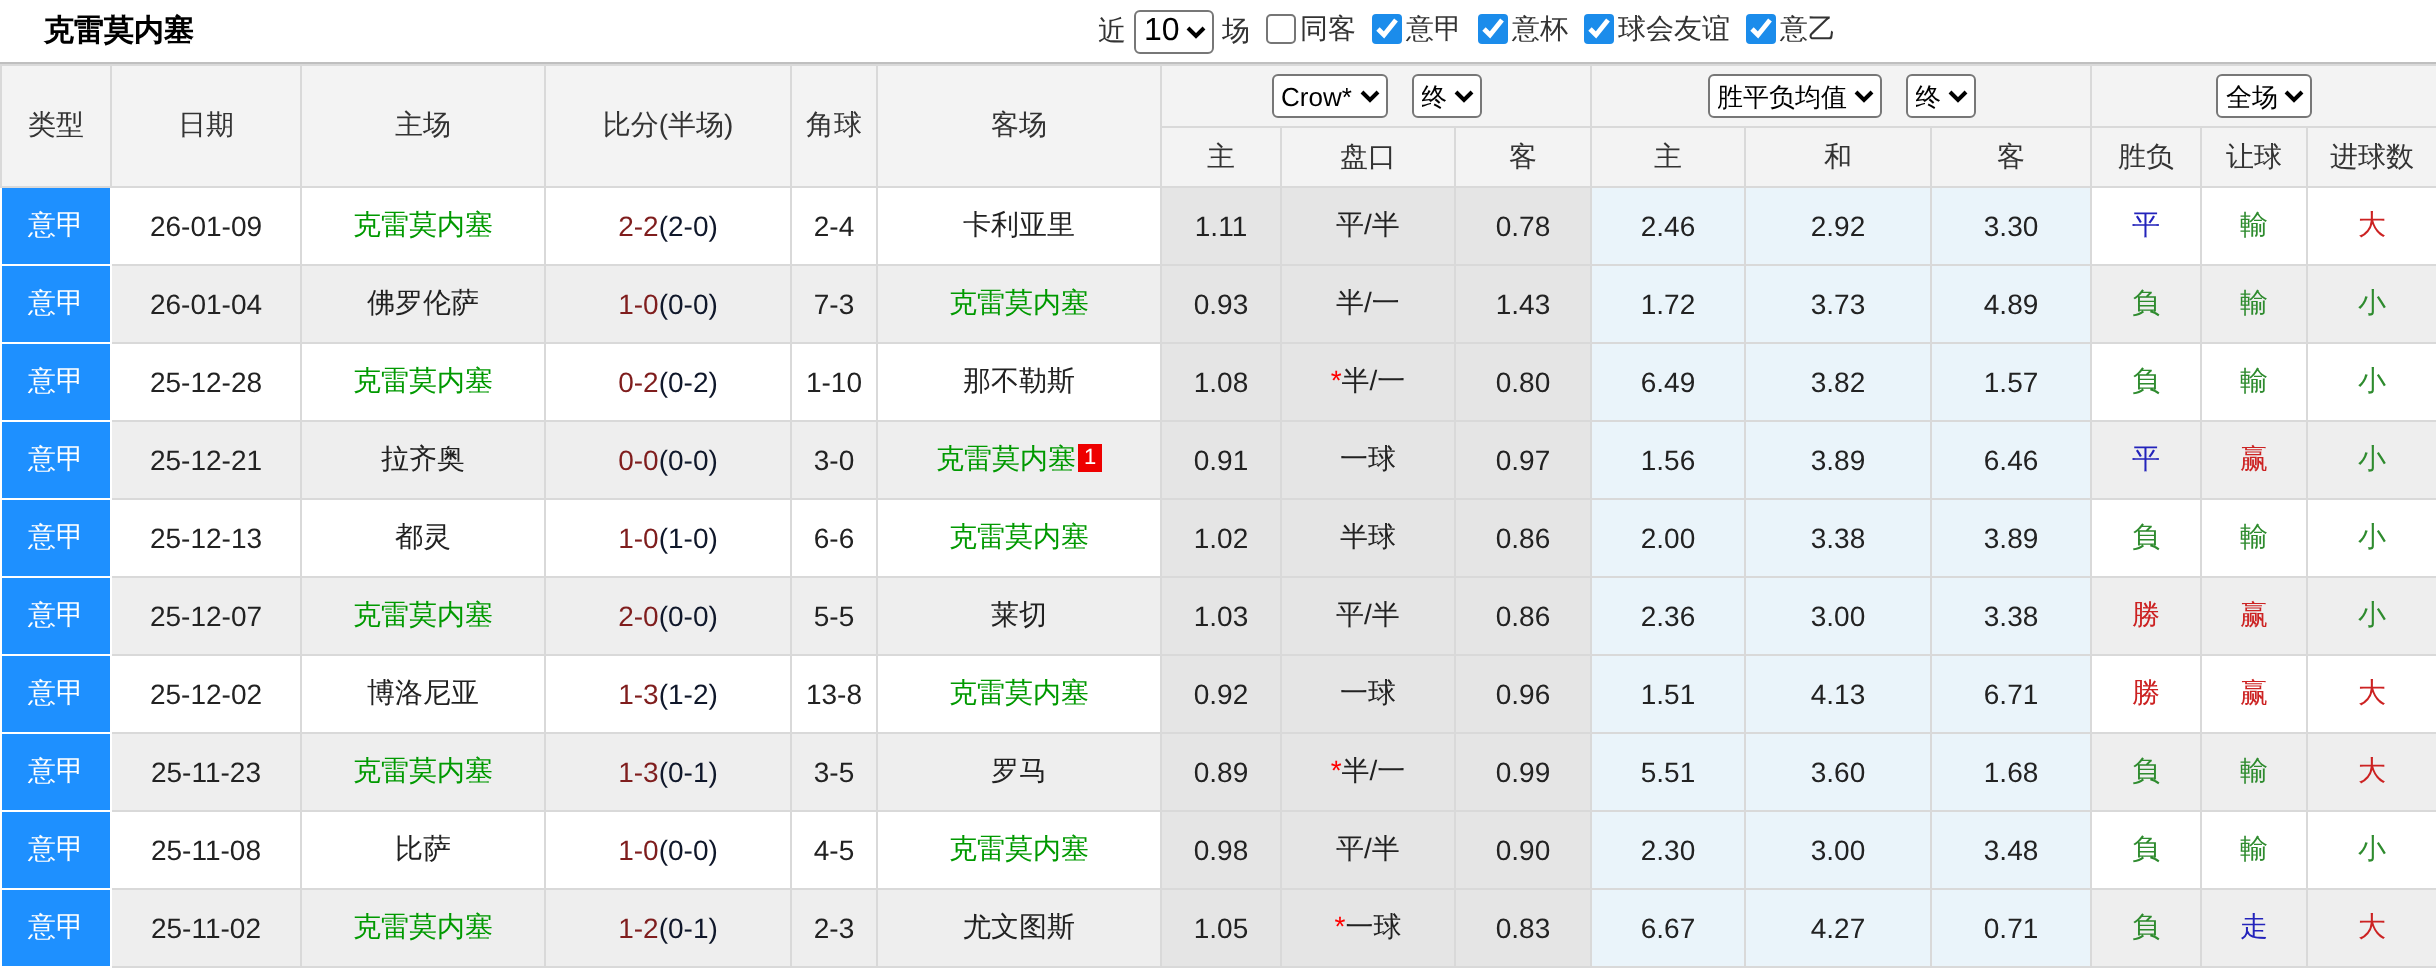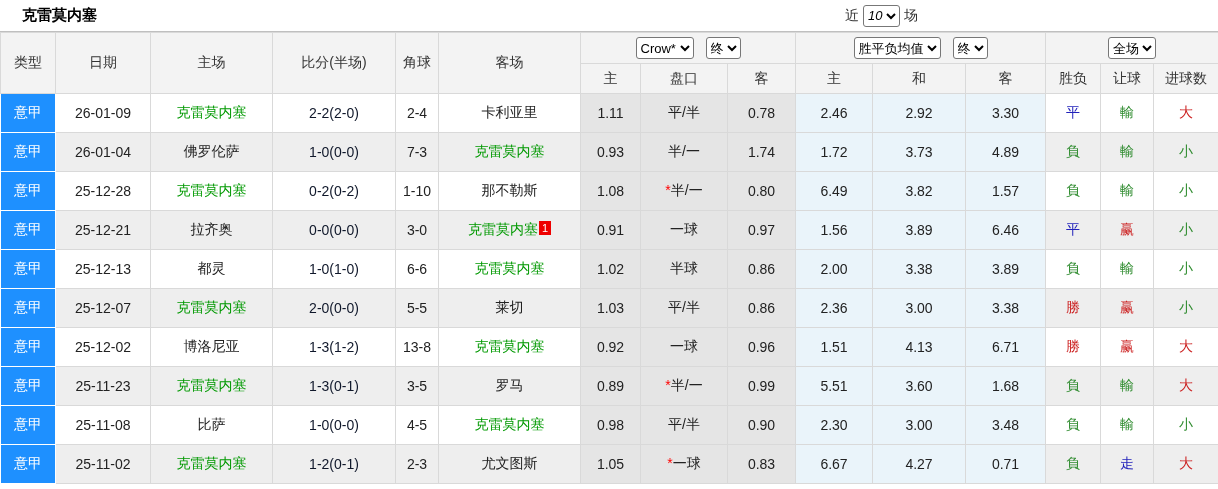--- a/index.html
+++ b/index.html
@@ -3,39 +3,39 @@
 <meta charset="utf-8">
 <style>
   html,body{margin:0;padding:0;background:#fff;}
   body{width:1218px;height:489px;font-family:"Liberation Sans","DejaVu Sans",sans-serif;font-size:14px;color:#333;overflow:hidden;}
   .page{width:1218px;height:374px;}
 
   
   .topbar{height:31px;border-bottom:1px solid #bfbfbf;display:flex;align-items:center;background:#fff;}
   .title{font-weight:bold;font-size:15px;margin-left:22px;color:#000;}
   .controls{margin-left:auto;margin-right:300px;display:flex;align-items:center;white-space:nowrap;}
-  .controls select{margin:0 4px;height:22px;font-size:13px;border:1px solid #777;border-radius:3px;background:#fff;font-style:italic;}
+  .controls select{margin:0 4px;height:22px;font-size:16px;border:1px solid #777;border-radius:3px;background:#fff;}
   .cb-item{display:inline-flex;align-items:center;margin-left:8px;}
   .cb-item input{width:15px;height:15px;accent-color:#1b8ceb;margin:0 2px 0 0;}
 
   
   table{width:1218px;border-collapse:collapse;table-layout:fixed;}
   th,td{border:1px solid #d9d9d9;text-align:center;overflow:hidden;white-space:nowrap;}
   th{background:#f3f3f3;font-weight:normal;font-size:14px;color:#333;}
   thead tr.hrow1 th{height:28px;margin-top:24px;}
   thead tr.hrow2 th{height:27px;}
   thead select{height:22px;font-size:13px;border:1px solid #777;border-radius:3px;background:#fff;margin:0 6px;}
   tbody td{height:36px;font-size:14px;color:#222;}
   td.type{background:#1e90ff;color:#fff;border-color:#fff;}
   tr.even td.stripe{background:#eeeeee;}
   td.stripe{background:#fff;}
   td.ah{background:#e5e5e5;}
   td.eu{background:#eaf4fa;}
   .team-green{color:#009900;}
-  .score-red{color:#0f172a;}
+  .score-red{color:#7f1d1d;}
   .half{color:#0f172a;}
   .star{color:#ff0000;}
   .t-red{color:#cc2222;}
   .t-green{color:#2e8b2e;}
   .t-blue{color:#2323bb;}
   .badge-red{display:inline-block;background:#ee0000;color:#fff;font-size:11px;line-height:14px;padding:0 3px;margin-left:1px;vertical-align:2px;}
 
   
   .footer{height:33px;display:flex;align-items:center;justify-content:center;font-size:15px;color:#000;border-bottom:1px solid #b5b5b5;}
 </style>
@@ -43,20 +43,36 @@
 <body>
 
 <div class="page">
 
   <div class="topbar">
     <div class="title">克雷莫内塞</div>
     <div class="controls">
       <span>近</span>
       <select><option>10</option></select>
       <span>场</span>
+      <span id="filters"><label class="cb-item">
+            <input type="checkbox" style="">
+            <span>同客</span>
+          </label><label class="cb-item">
+            <input type="checkbox" checked="" style="">
+            <span>意甲</span>
+          </label><label class="cb-item">
+            <input type="checkbox" checked="" style="">
+            <span>意杯</span>
+          </label><label class="cb-item">
+            <input type="checkbox" checked="" style="">
+            <span>球会友谊</span>
+          </label><label class="cb-item">
+            <input type="checkbox" checked="" style="">
+            <span>意乙</span>
+          </label></span>
     </div>
   </div>
 
   <table>
     <colgroup>
       <col style="width:55px">
         <col style="width:95px">
         <col style="width:122px">
         <col style="width:123px">
         <col style="width:43px">
@@ -121,21 +137,21 @@
         </tr>
         <tr class="even">
           <td class="type">意甲</td>
           <td class="stripe">26-01-04</td>
           <td class="stripe"><span>佛罗伦萨</span></td>
           <td class="stripe"><span class="score-red">1-0</span><span class="half">(0-0)</span></td>
           <td class="stripe">7-3</td>
           <td class="stripe"><span class="team-green">克雷莫内塞</span></td>
           <td class="ah">0.93</td>
           <td class="ah"><span>半/一</span></td>
-          <td class="ah">1.74</td>
+          <td class="ah">1.43</td>
           <td class="eu">1.72</td>
           <td class="eu">3.73</td>
           <td class="eu">4.89</td>
           <td class="stripe t-green">負</td>
           <td class="stripe t-green">輸</td>
           <td class="stripe t-green">小</td>
         </tr>
         <tr class="odd">
           <td class="type">意甲</td>
           <td class="stripe">25-12-28</td>

